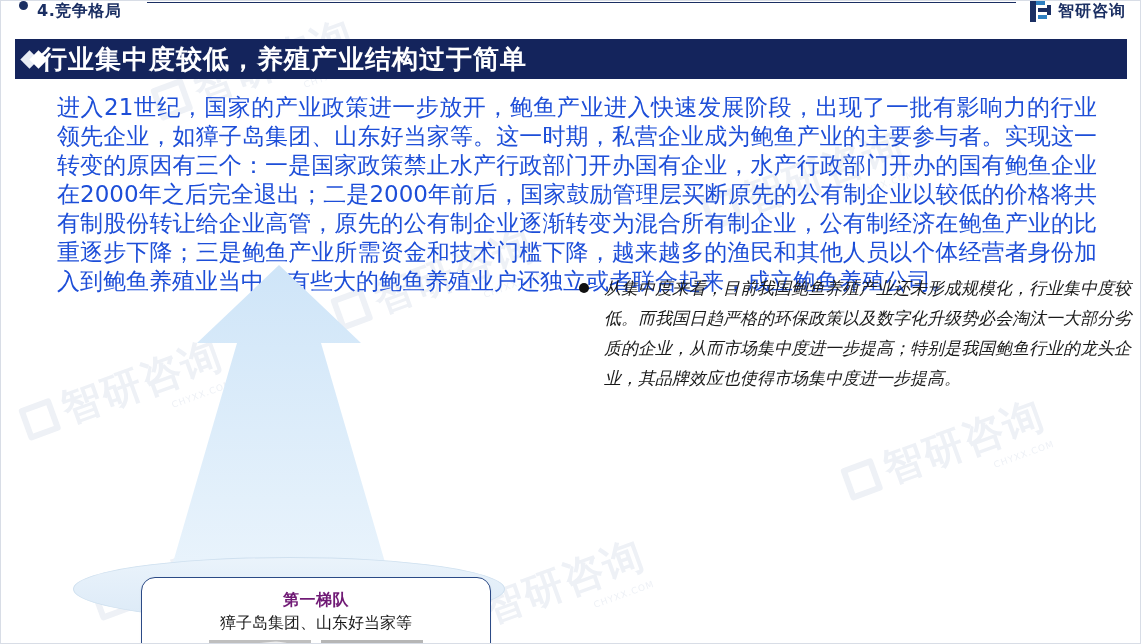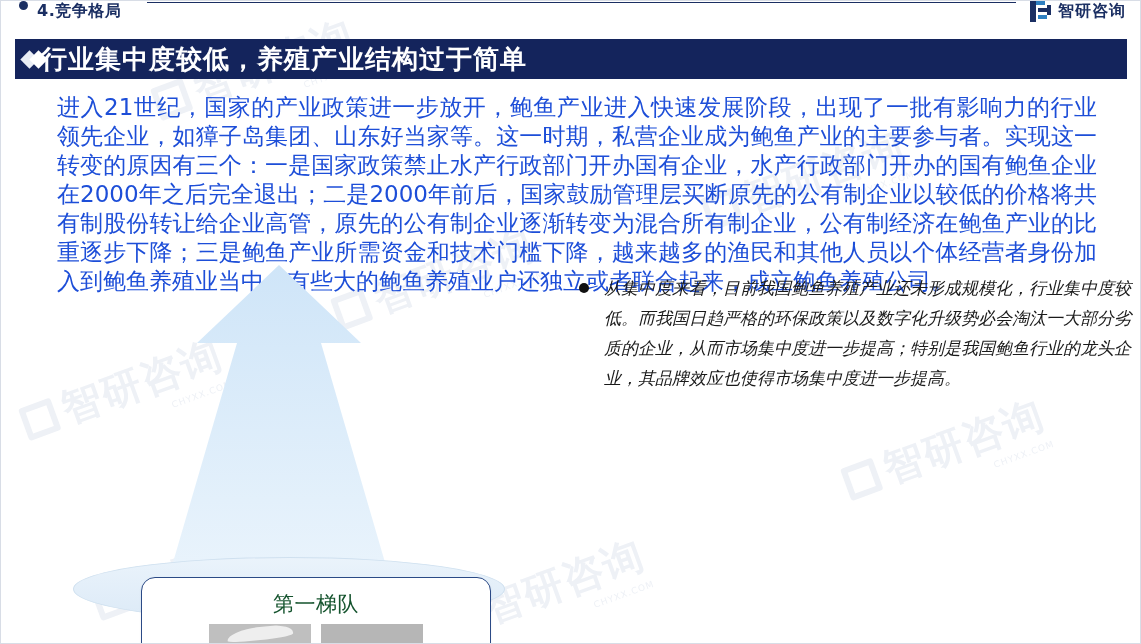--- a/index.html
+++ b/index.html
@@ -187,23 +187,23 @@
     position: absolute;
     background: #ffffff;
     border: 1px solid #2b4a86;
     border-radius: 14px;
     box-sizing: border-box;
     z-index: 2;
     text-align: center;
     box-shadow: 0 1px 2px rgba(40,60,110,0.10);
   }
   .tier-title {
-    color: #14532d;
-    font-weight: normal;
-    font-size: 21px;
+    color: #701a75;
+    font-weight: bold;
+    font-size: 16px;
     font-family: "DejaVu Sans", sans-serif;
     letter-spacing: 0.5px;
   }
   .tier-sub {
     color: #1a1a1a;
     font-size: 16px;
     font-family: "DejaVu Sans", sans-serif;
     margin-top: 2px;
   }
   #tier-1 { left: 130px; top: 314px; width: 350px; height: 92px; padding-top: 12px; }
@@ -339,20 +339,21 @@
               <stop offset="100%" stop-color="#eaf4fc"></stop>
             </linearGradient>
           </defs>
           <polygon points="150,0 232,78 192,78 262,318 38,318 108,78 68,78" fill="url(#arrGrad)"></polygon>
         </svg>
       </div>
       <div class="base-ellipse"></div>
 
       <div class="tier-box" id="tier-1">
         <div class="tier-title">第一梯队</div>
+        <div class="tier-sub">獐子岛集团、山东好当家等</div>
         <div class="logo-row">
           <div class="logo-chip grey">
             <div class="zoneco-swoosh"></div>
 
           </div>
           <div class="logo-chip grey2">
             
             
           </div>
         </div>

